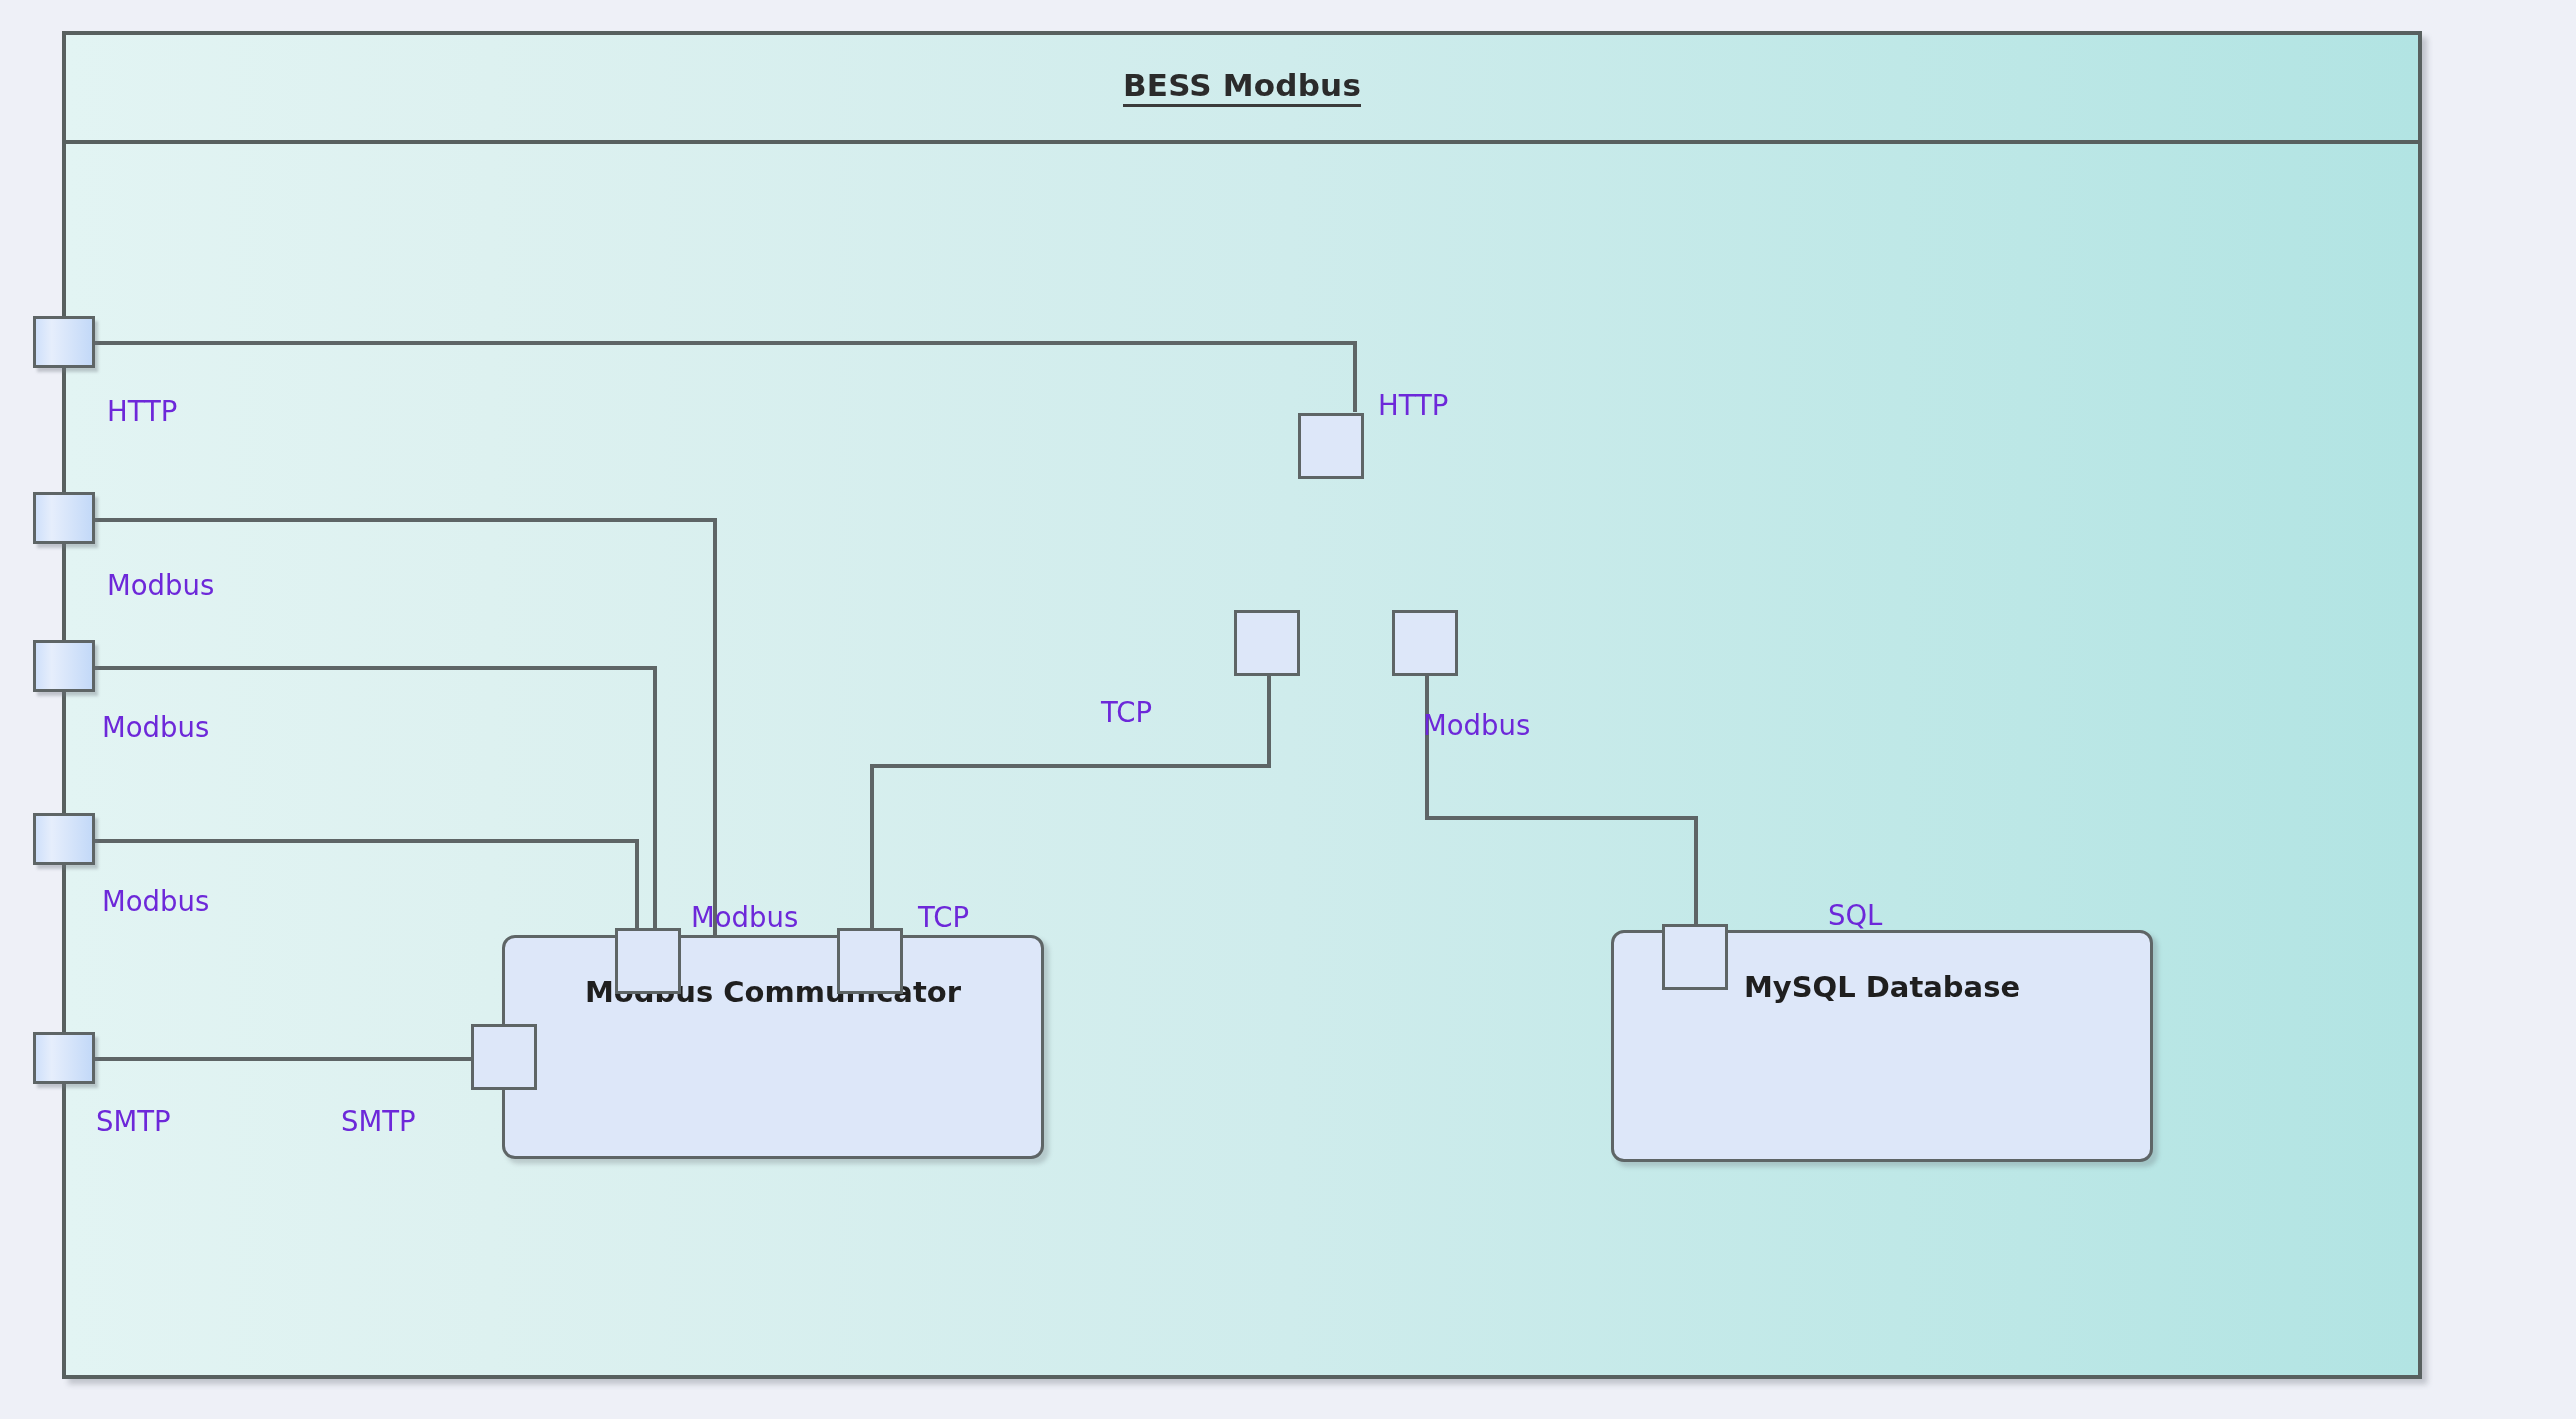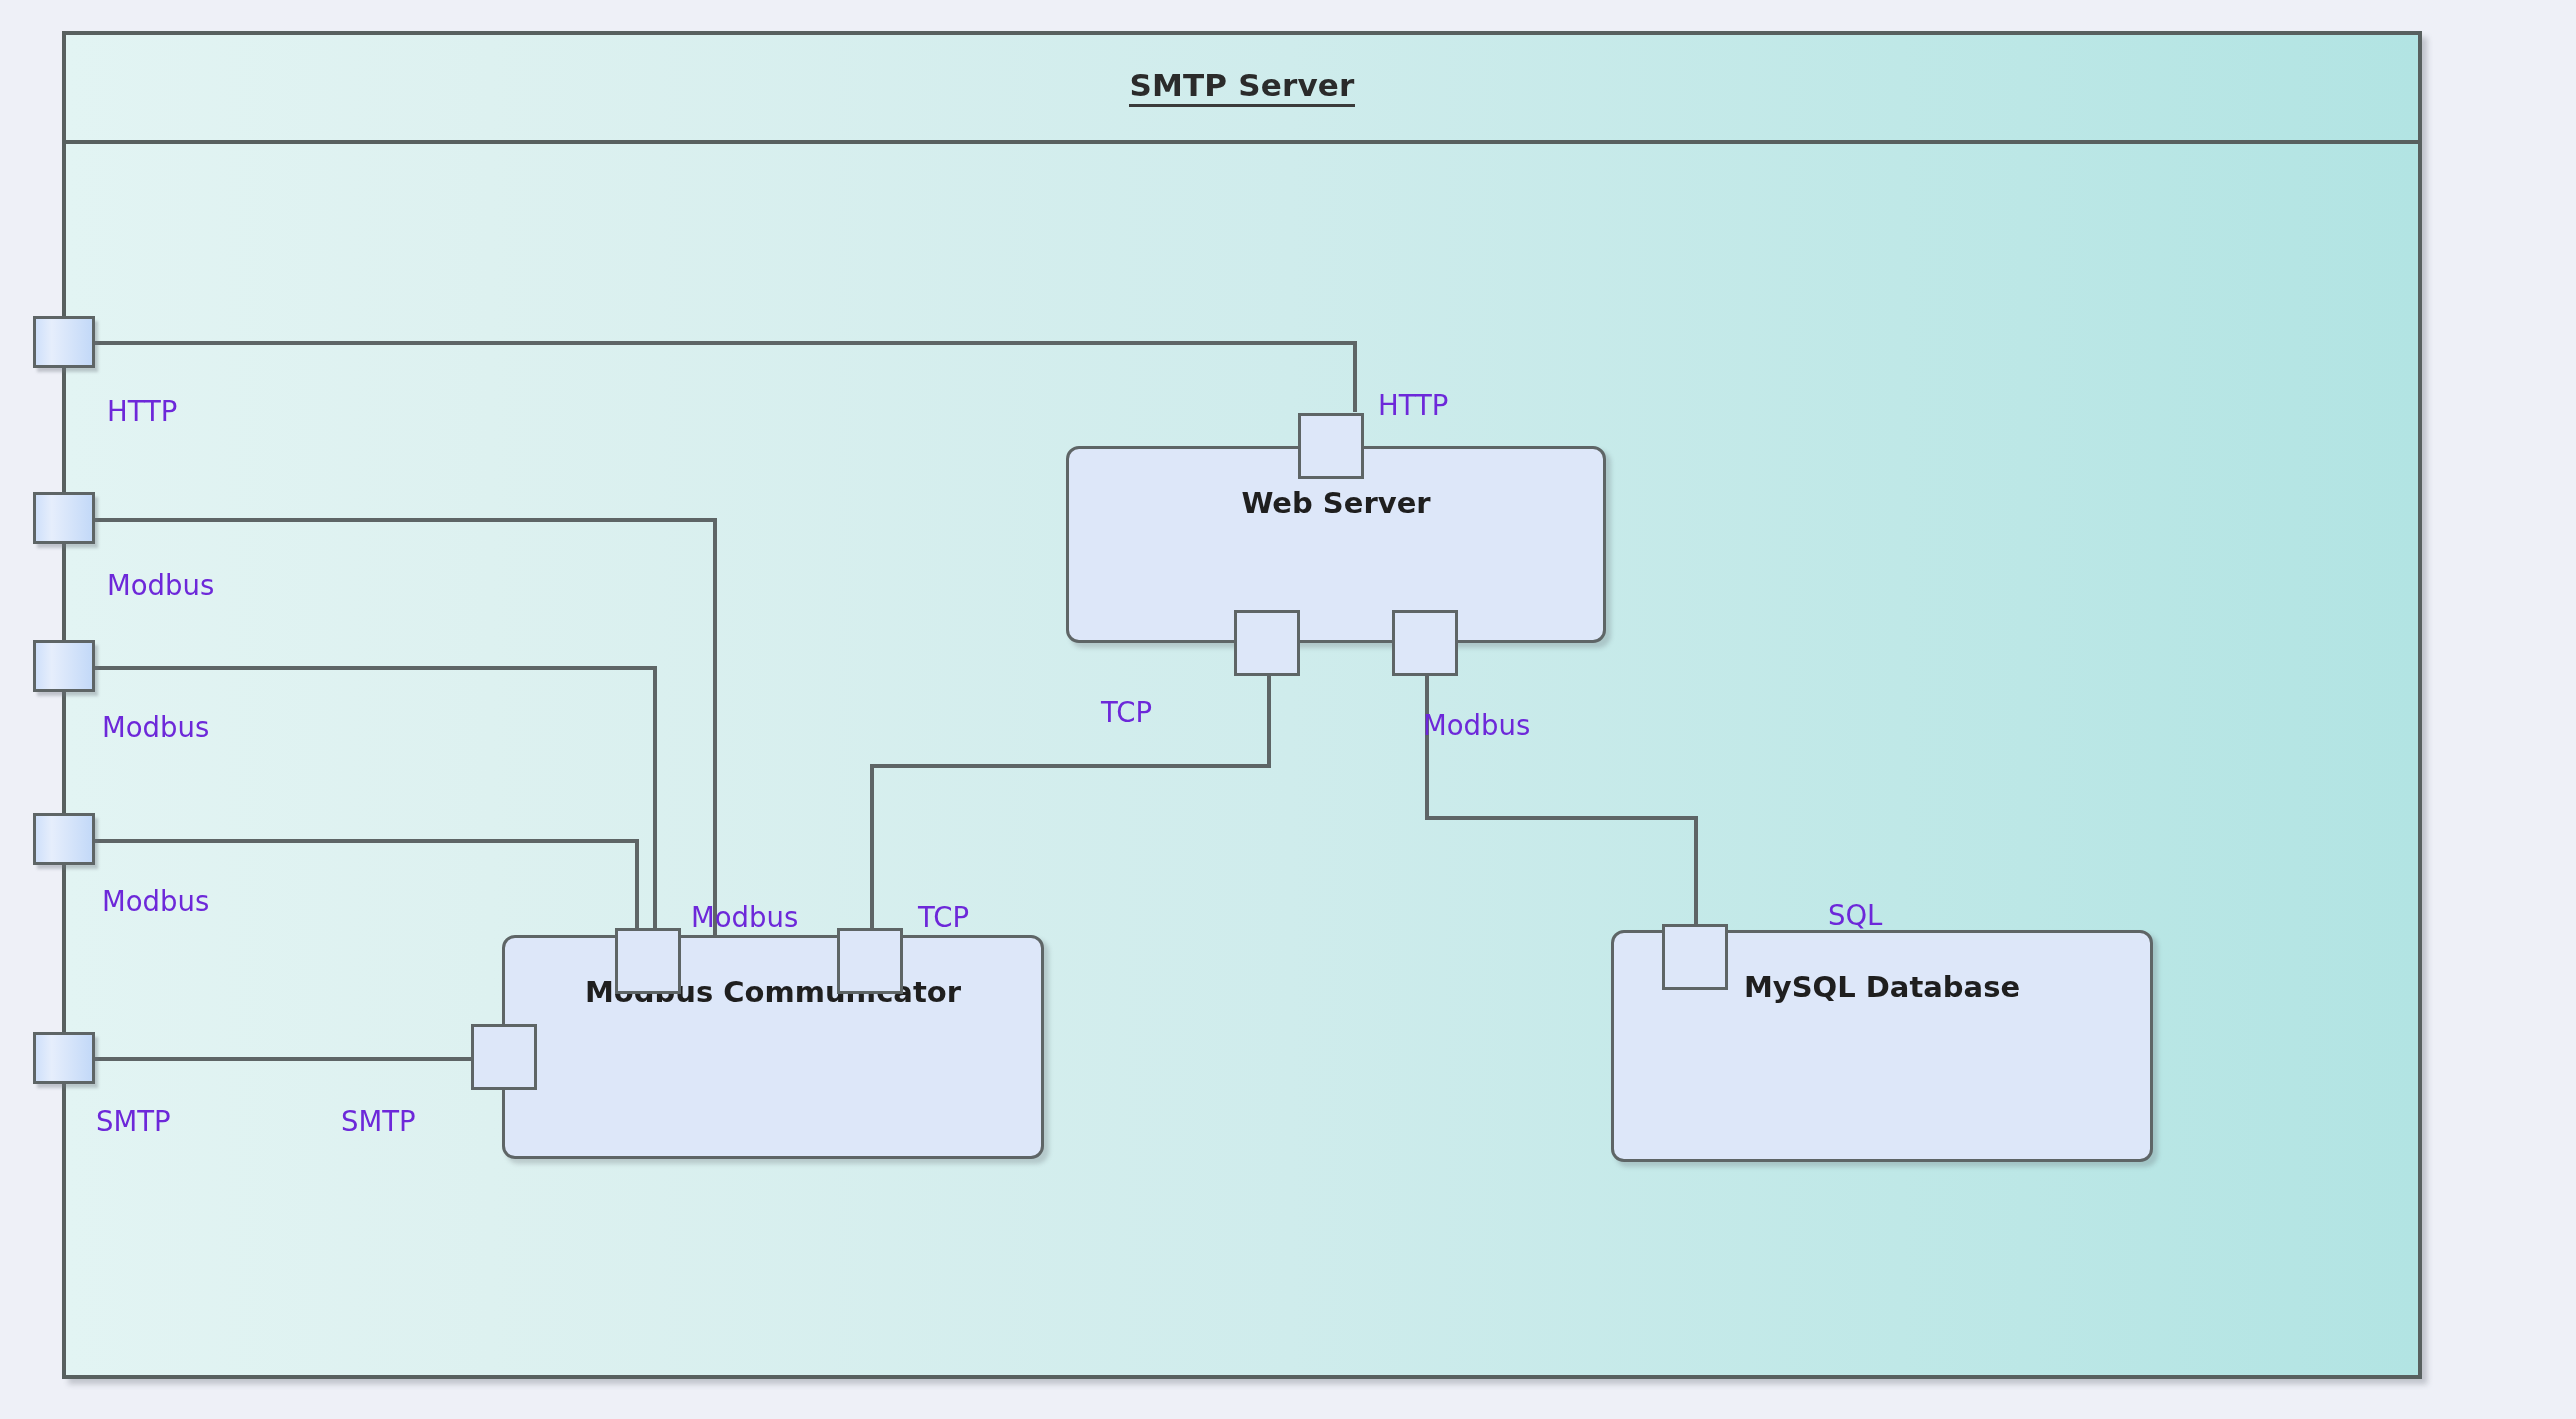--- a/index.html
+++ b/index.html
@@ -73,21 +73,21 @@
     white-space:nowrap;z-index:7;
   }
 </style>
 </head>
 <body>
 
 <div id="stage">
 
   <div class="pkg">
     <div class="pkg-header">
-      <span class="pkg-title">SMTP Server</span>
+      <span class="pkg-title">BESS Modbus</span>
     </div>
   </div>
 
   <div class="ln h" style="left:92px;top:341px;width:1265px;"></div>
   <div class="ln v" style="left:1353px;top:341px;height:71px;"></div>
 
   <div class="ln h" style="left:92px;top:518px;width:625px;"></div>
   <div class="ln v" style="left:713px;top:518px;height:417px;"></div>
 
   <div class="ln h" style="left:92px;top:666px;width:565px;"></div>
@@ -99,23 +99,20 @@
   <div class="ln h" style="left:92px;top:1057px;width:388px;"></div>
 
   <div class="ln v" style="left:1267px;top:673px;height:95px;"></div>
   <div class="ln h" style="left:870px;top:764px;width:401px;"></div>
   <div class="ln v" style="left:870px;top:764px;height:170px;"></div>
 
   <div class="ln v" style="left:1425px;top:673px;height:146px;"></div>
   <div class="ln h" style="left:1425px;top:816px;width:273px;"></div>
   <div class="ln v" style="left:1694px;top:816px;height:114px;"></div>
 
-  <div class="component" style="left:1066px;top:446px;width:540px;height:197px;">
-    <span class="cname">Web Server</span>
-  </div>
 
   <div class="component" style="left:502px;top:935px;width:542px;height:224px;">
     <span class="cname">Modbus Communicator</span>
   </div>
 
   <div class="component" style="left:1611px;top:930px;width:542px;height:232px;">
     <span class="cname">MySQL Database</span>
   </div>
 
   <div class="port edge" style="left:33px;top:316px;width:62px;height:52px;"></div>

